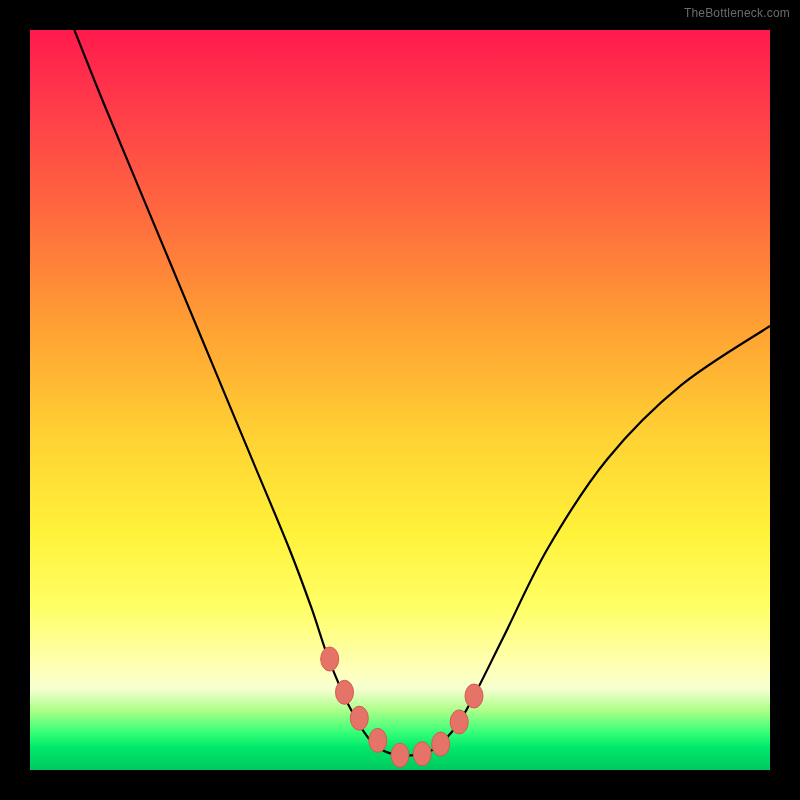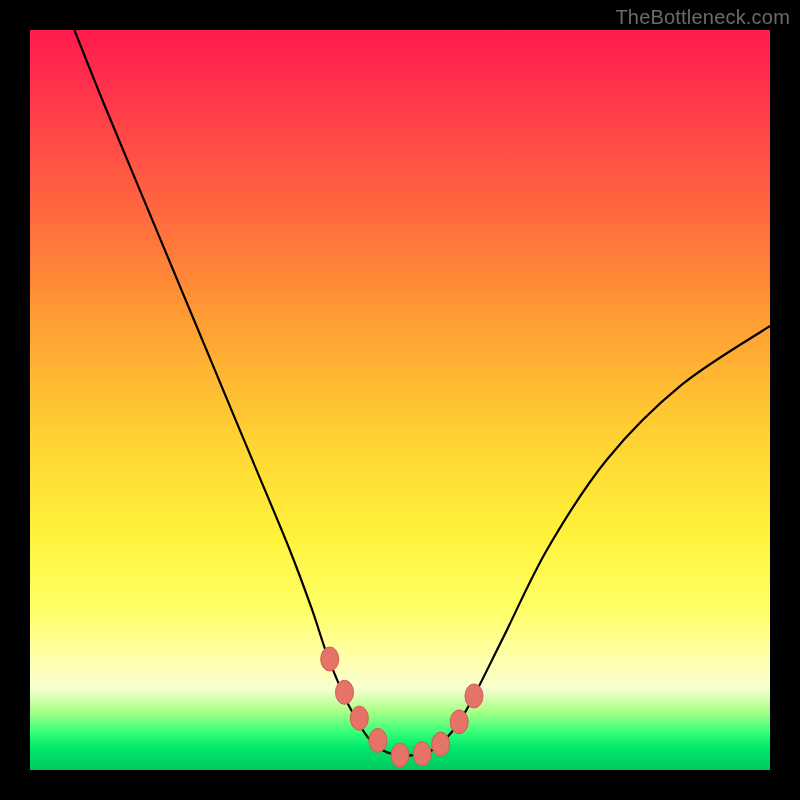--- a/index.html
+++ b/index.html
@@ -44,21 +44,21 @@
       #33ff77 95%,
       #00e86b 97%,
       #00c95e 100%
     );
   }
   .watermark {
     position: absolute;
     top: 6px;
     right: 10px;
     color: #6b6b6b;
-    font-size: 20px;
+    font-size: 12px;
     letter-spacing: 0.2px;
     user-select: none;
   }
   svg.curve {
     position: absolute;
     inset: 0;
   }
   .marker {
     fill: #e57368;
     stroke: #d45b52;

